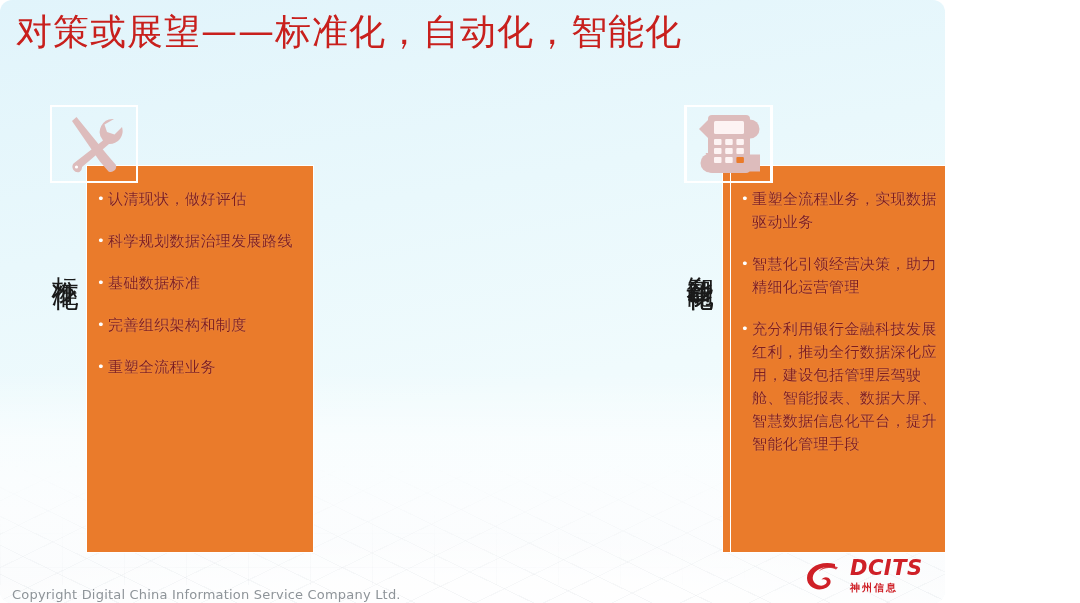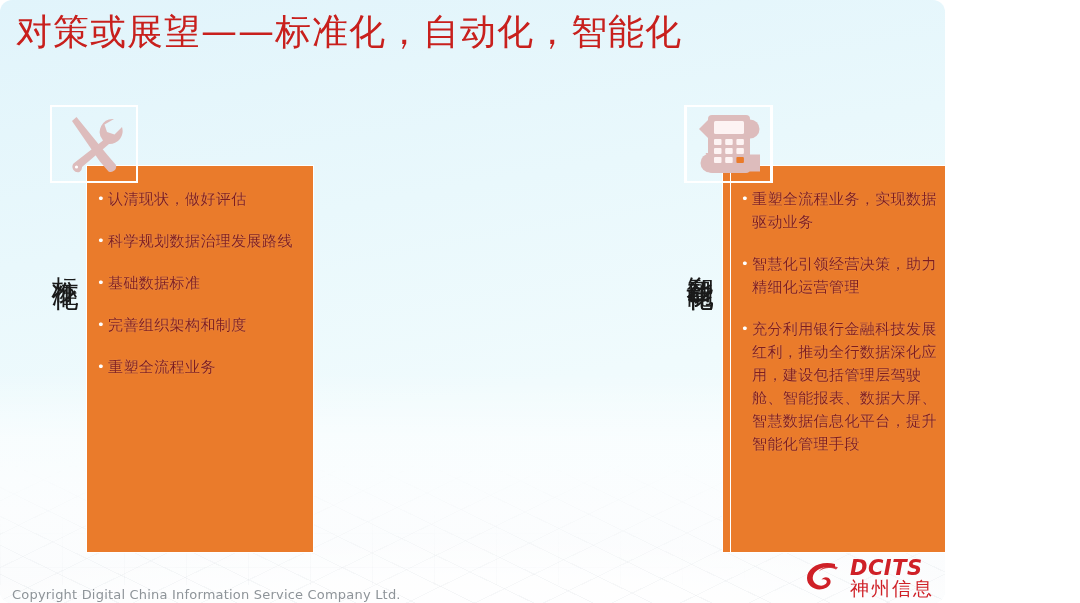--- a/index.html
+++ b/index.html
@@ -187,25 +187,25 @@
   .logo-text { display: flex; flex-direction: column; justify-content: center; }
   .logo-en {
     font-size: 21px;
     font-weight: bold;
     font-style: italic;
     color: #cf2027;
     line-height: 21px;
     letter-spacing: 0.5px;
   }
   .logo-cn {
-    font-size: 19px;
+    font-size: 10px;
     color: #cf2027;
     line-height: 18px;
     letter-spacing: 2px;
-    font-weight: normal;
+    font-weight: bold;
   }
 </style>
 </head>
 <body>
 
 <div id="slide">
 
   <div class="bg-band"></div>
   <div class="bg-mesh"></div>
   <div class="bg-blocks"></div>

